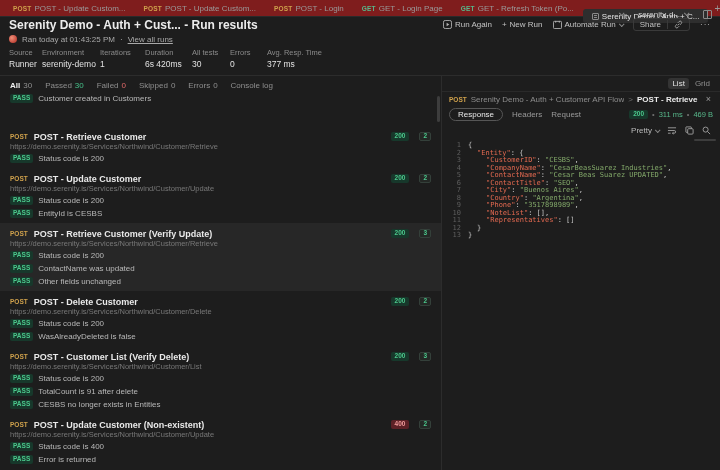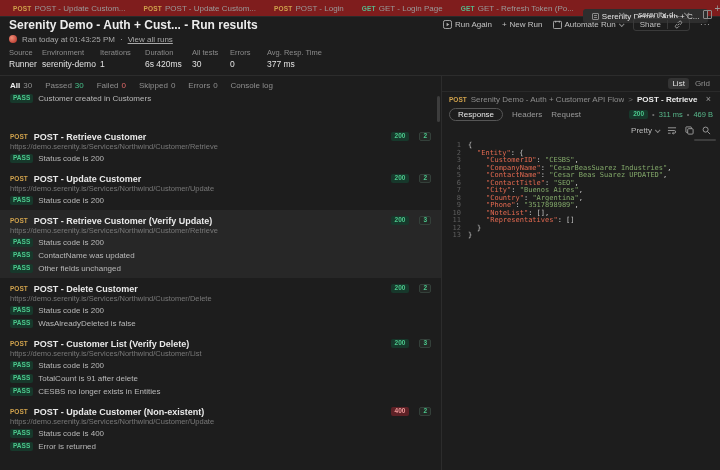--- a/index.html
+++ b/index.html
@@ -295,20 +295,24 @@
             <span class="m post">POST</span>
             <span class="req-name">POST - Update Customer</span>
             <span class="badge ok">200</span>
             <span class="badge count">2</span>
           </div>
           <div class="req-url">https://demo.serenity.is/Services/Northwind/Customer/Update</div>
           <div class="t-row">
             <span class="pass-badge">PASS</span>
             <span class="t-text">Status code is 200</span>
           </div>
+          <div class="t-row">
+            <span class="pass-badge">PASS</span>
+            <span class="t-text">EntityId is CESBS</span>
+          </div>
         </div>
         <div class="req-item hl">
           <div class="req-head">
             <span class="m post">POST</span>
             <span class="req-name">POST - Retrieve Customer (Verify Update)</span>
             <span class="badge ok">200</span>
             <span class="badge count">3</span>
           </div>
           <div class="req-url">https://demo.serenity.is/Services/Northwind/Customer/Retrieve</div>
           <div class="t-row">

